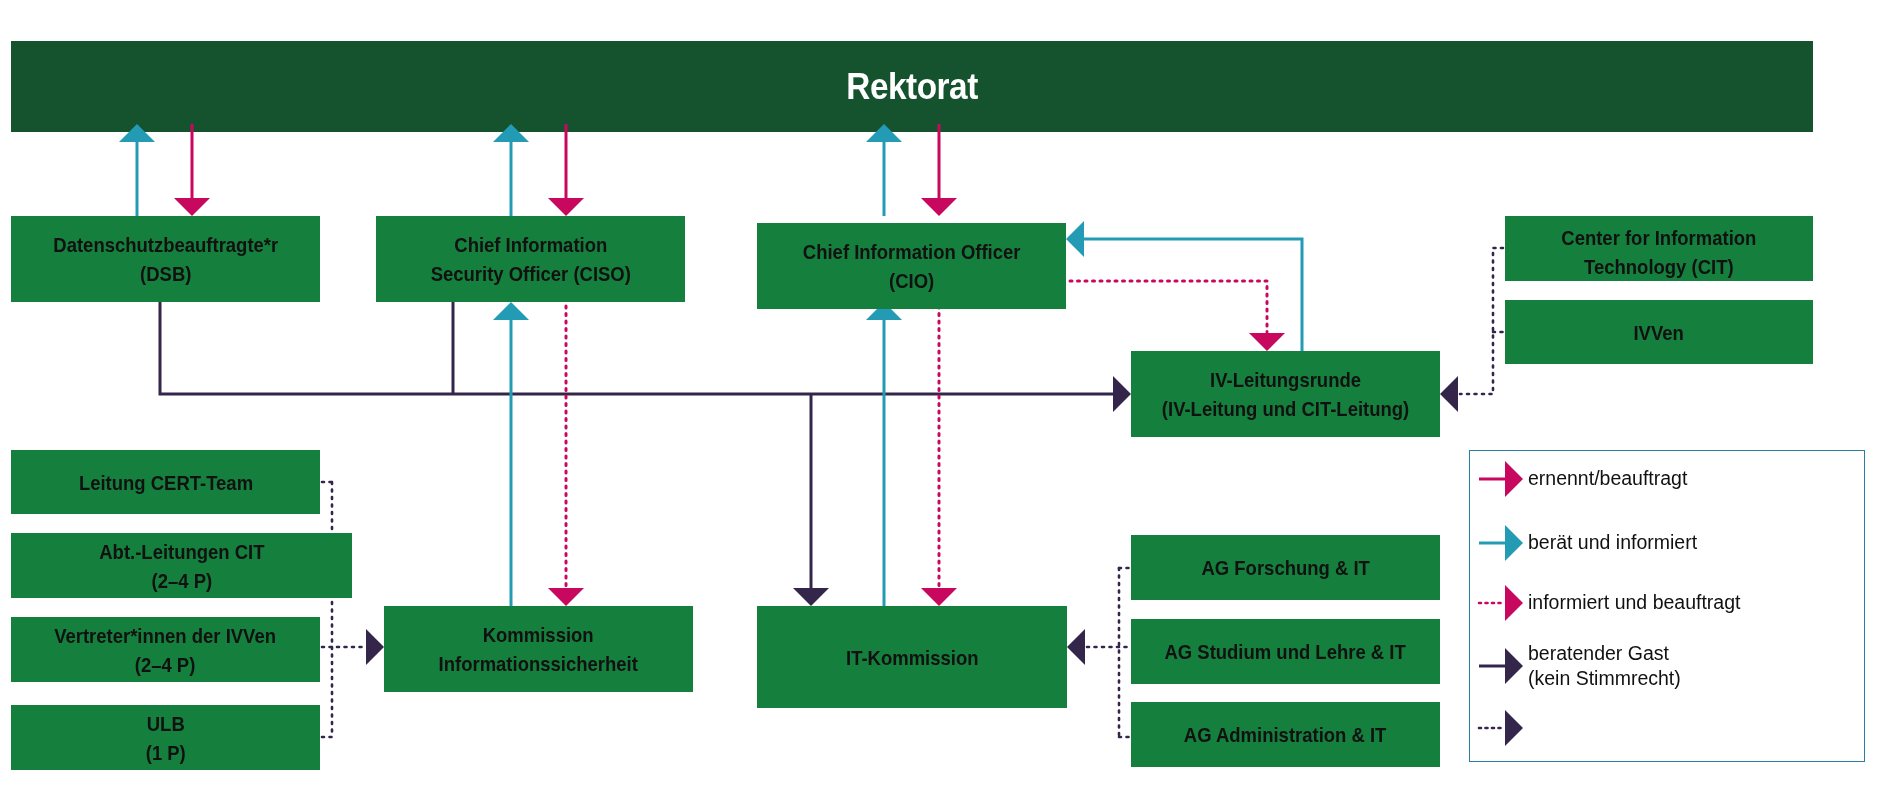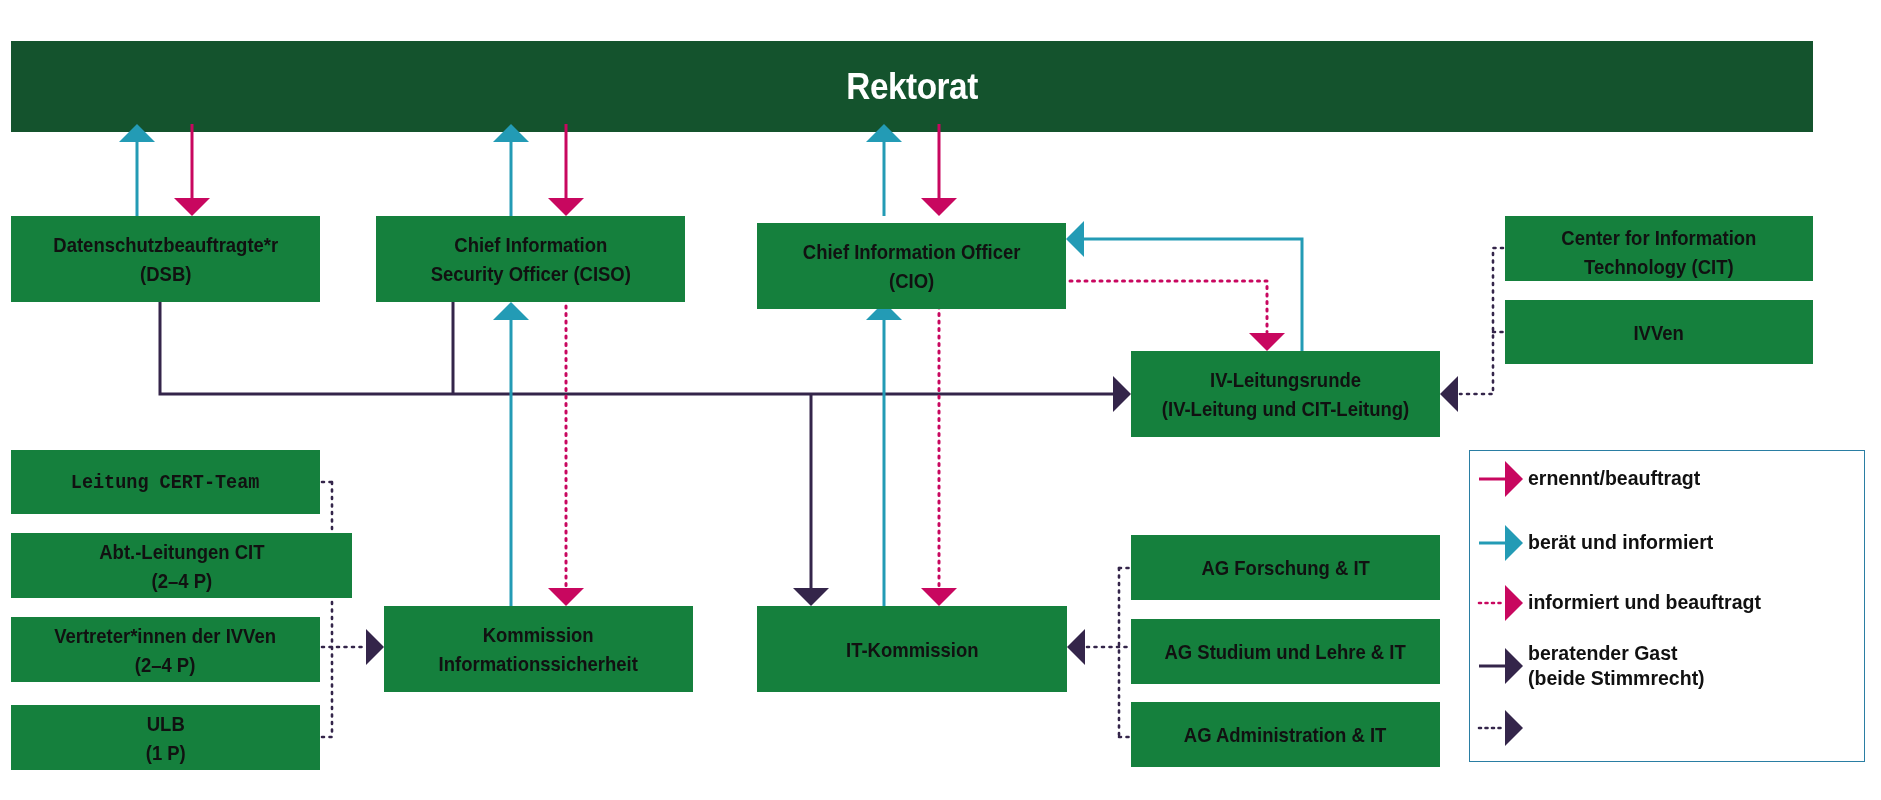--- a/index.html
+++ b/index.html
@@ -8,21 +8,21 @@
   .banner { position: absolute; left: 11px; top: 41px; width: 1802px; height: 91px;
             background: #14532d; display: flex; align-items: center; justify-content: center; }
   .banner-title { color: #ffffff; font-weight: bold; font-size: 37px; letter-spacing: -0.5px;
                   transform: scaleX(0.9); }
   .box { position: absolute; background: #15803d; display: flex; align-items: center;
          justify-content: center; text-align: center; }
   .box-label { font-weight: bold; font-size: 21px; line-height: 29px; color: #111111;
                white-space: pre-line; transform: scaleX(0.88); }
   svg.links { position: absolute; left: 0; top: 0; width: 1881px; height: 800px; pointer-events: none; }
   .legend { position: absolute; left: 1469px; top: 450px; width: 396px; height: 312px;
-            border: 1.5px solid #2a7ea3; box-sizing: border-box; font-weight: bold; }
+            border: 1.5px solid #2a7ea3; box-sizing: border-box; }
   .legend-text { position: absolute; left: 58px; font-size: 19.5px; line-height: 25px; color: #111111;
                  white-space: pre-line; }
 </style>
 </head>
 <body>
 
 <div class="banner">
   <span class="banner-title">Rektorat</span>
 </div>
 
@@ -110,41 +110,41 @@
 Technology (CIT)</span>
 </div>
 <div class="box" style="left:1505px;top:300px;width:308px;height:64px;">
   <span class="box-label">IVVen</span>
 </div>
 <div class="box" style="left:1131px;top:351px;width:309px;height:86px;">
   <span class="box-label">IV-Leitungsrunde
 (IV-Leitung und CIT-Leitung)</span>
 </div>
 
-<div class="box" style="left:11px;top:450px;width:309px;height:64px;font-family:Liberation Mono, monospace;">
+<div class="box" style="left:11px;top:450px;width:309px;height:64px;">
   <span class="box-label">Leitung CERT-Team</span>
 </div>
 <div class="box" style="left:11px;top:533px;width:341px;height:65px;">
   <span class="box-label">Abt.-Leitungen CIT
 (2–4 P)</span>
 </div>
 <div class="box" style="left:11px;top:617px;width:309px;height:65px;">
   <span class="box-label">Vertreter*innen der IVVen
 (2–4 P)</span>
 </div>
 <div class="box" style="left:11px;top:705px;width:309px;height:65px;">
   <span class="box-label">ULB
 (1 P)</span>
 </div>
 
 <div class="box" style="left:384px;top:606px;width:309px;height:86px;">
   <span class="box-label">Kommission
 Informationssicherheit</span>
 </div>
-<div class="box" style="left:757px;top:606px;width:310px;height:86px;">
+<div class="box" style="left:757px;top:606px;width:310px;height:102px;">
   <span class="box-label">IT-Kommission</span>
 </div>
 
 <div class="box" style="left:1131px;top:535px;width:309px;height:65px;">
   <span class="box-label">AG Forschung &amp; IT</span>
 </div>
 <div class="box" style="left:1131px;top:619px;width:309px;height:65px;">
   <span class="box-label">AG Studium und Lehre &amp; IT</span>
 </div>
 <div class="box" style="left:1131px;top:702px;width:309px;height:65px;">
@@ -171,14 +171,14 @@
     </g>
     <g>
       <line x1="9" y1="277" x2="34" y2="277" stroke="#34254a" stroke-width="2.6" stroke-dasharray="2 4.5" stroke-linecap="round"></line>
       <polygon points="35,259 35,295 53,277" fill="#34254a"></polygon>
     </g>
   </svg>
   <span class="legend-text" style="top:15px;">ernennt/beauftragt</span>
   <span class="legend-text" style="top:79px;">berät und informiert</span>
   <span class="legend-text" style="top:139px;">informiert und beauftragt</span>
   <span class="legend-text" style="top:190px;">beratender Gast
-(beide Stimmrecht)</span>
+(kein Stimmrecht)</span>
 </div>
 
 </body></html>

